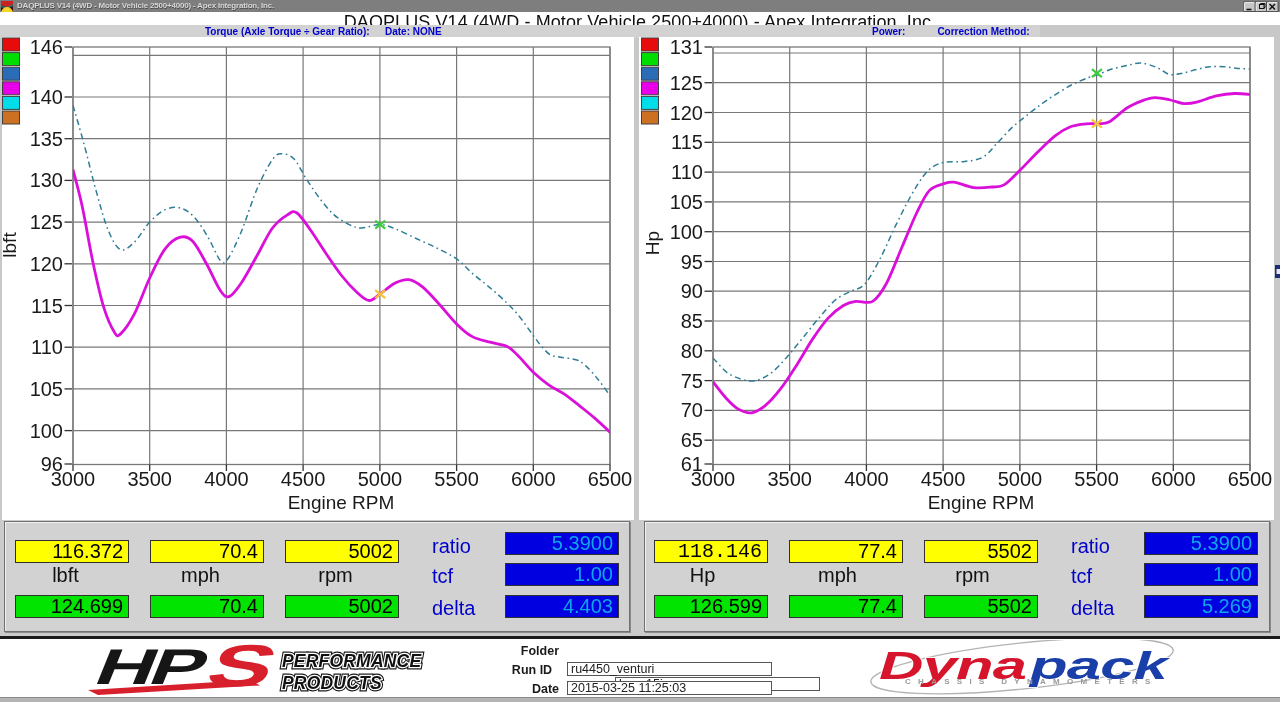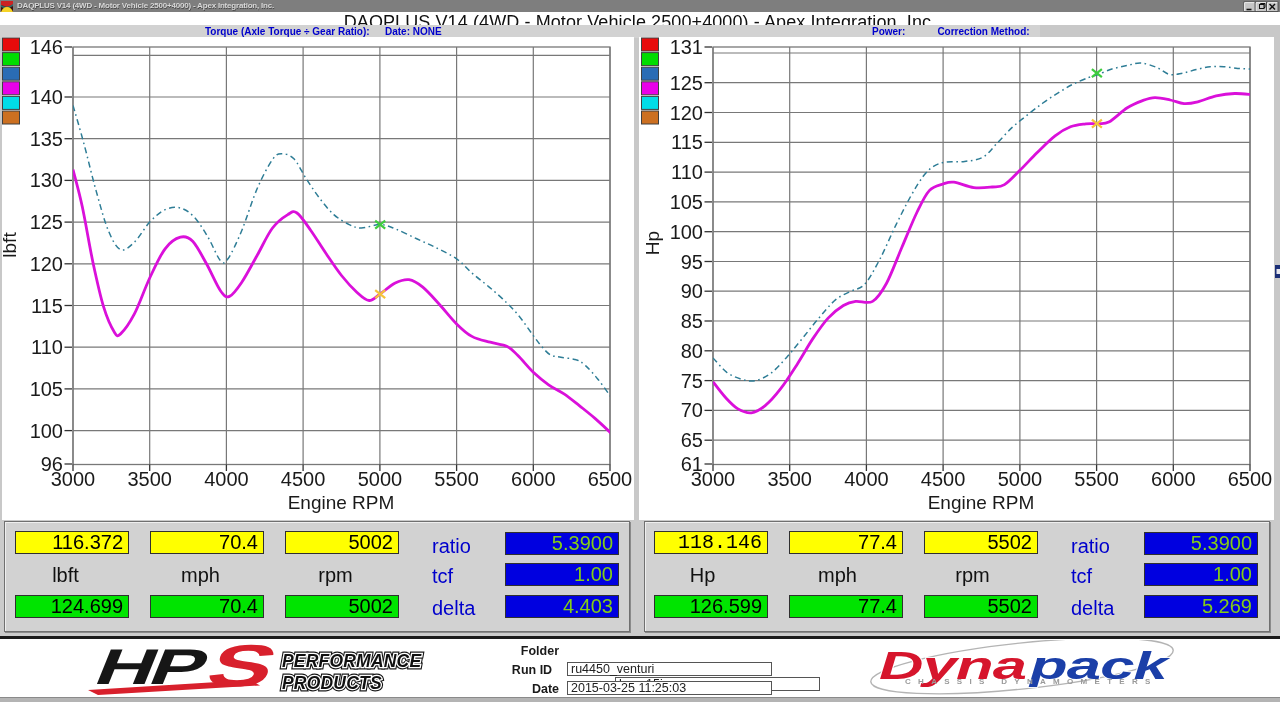--- a/index.html
+++ b/index.html
@@ -7,23 +7,23 @@
 #titletxt{left:17px;top:0px;font-size:8px;font-weight:bold;color:#d8d8d8;letter-spacing:-0.2px;line-height:12px;text-shadow:0.5px 0.5px 0 #4a4a4a;white-space:nowrap;}
 #whiteband{left:0;top:12px;width:1280px;height:13px;background:#ffffff;}
 #heading{left:0;top:12px;width:1280px;text-align:center;font-size:18px;color:#101010;letter-spacing:0.1px;white-space:nowrap;}
 #toolbar{left:0;top:25px;width:1040px;height:13px;background:#d2d2d2;font-size:10px;font-weight:bold;color:#0000cc;letter-spacing:0;line-height:13px;text-align:center;}
 .chartpanel{top:37px;height:483px;background:#ffffff;}
 #cp1{left:2px;width:632px;}
 #cp2{left:639px;width:635px;}
 #tablerow{left:0;top:520px;width:1280px;height:116px;background:#cbcbcb;}
 .tpanel{position:absolute;top:521px;height:109px;background:#d2d2d2;border:1px solid #707070;box-shadow:inset 1px 1px 0 #efefef, 1px 1px 0 #8a8a8a;}
 .vbox{position:absolute;height:21px;border:1px solid #303030;font-size:20px;line-height:21px;text-align:right;padding-right:5px;width:107px;color:#000;}
-.ybox{background:#ffff00;}
+.ybox{background:#ffff00;margin-top:9px;}
 .gbox{background:#00e400;}
-.bbox{background:#0000e0;color:#84cc16;}
+.bbox{background:#0000e0;color:#0ea5e9;}
 .rowlab{position:absolute;font-size:20px;color:#111;width:115px;text-align:center;}
 .bluelab{position:absolute;font-size:20px;color:#0000cc;}
 #blackline{left:0;top:636px;width:1280px;height:3px;background:#1a1a1a;}
 #bottomstrip{left:0;top:639px;width:1280px;height:58px;background:#ffffff;}
 #bottombar{left:0;top:697px;width:1280px;height:5px;background:#b4b4b4;border-top:1px solid #8a8a8a;}
 .flab{position:absolute;font-size:12.5px;font-weight:bold;color:#1a1a1a;text-align:right;width:54px;}
 .ffield{position:absolute;left:567px;width:200px;height:12px;background:#ffffff;border:1px solid #555;font-size:12.5px;line-height:12px;color:#222;padding-left:3px;}
 </style></head>
 <body>
 <div id="root">

